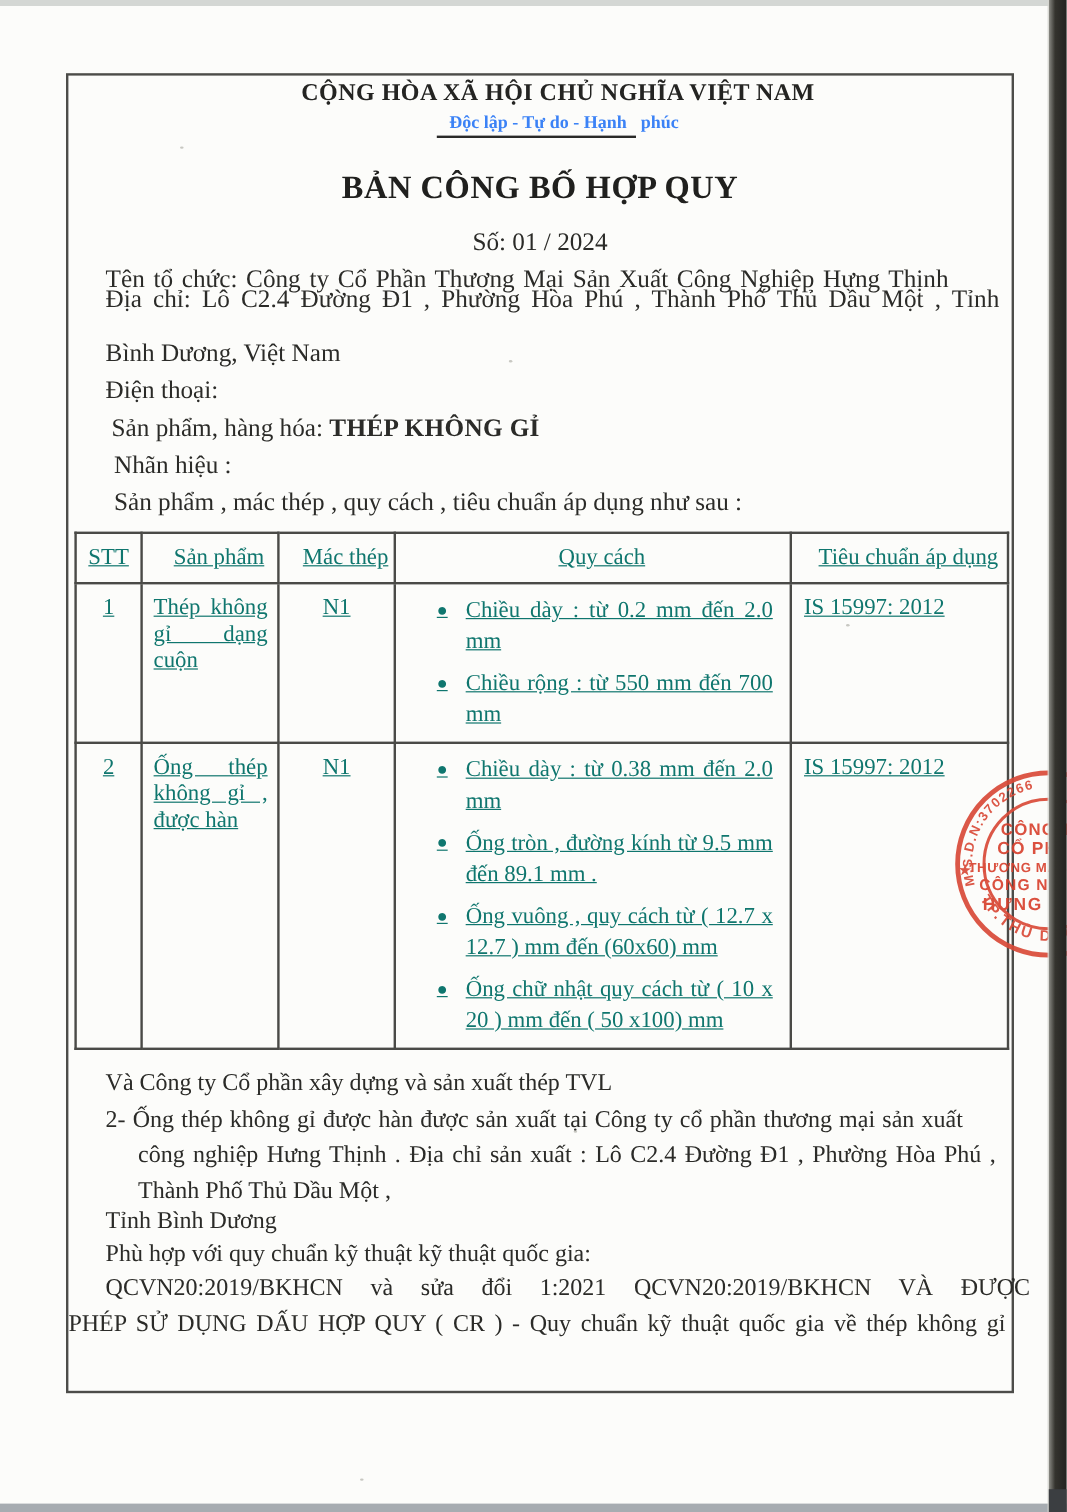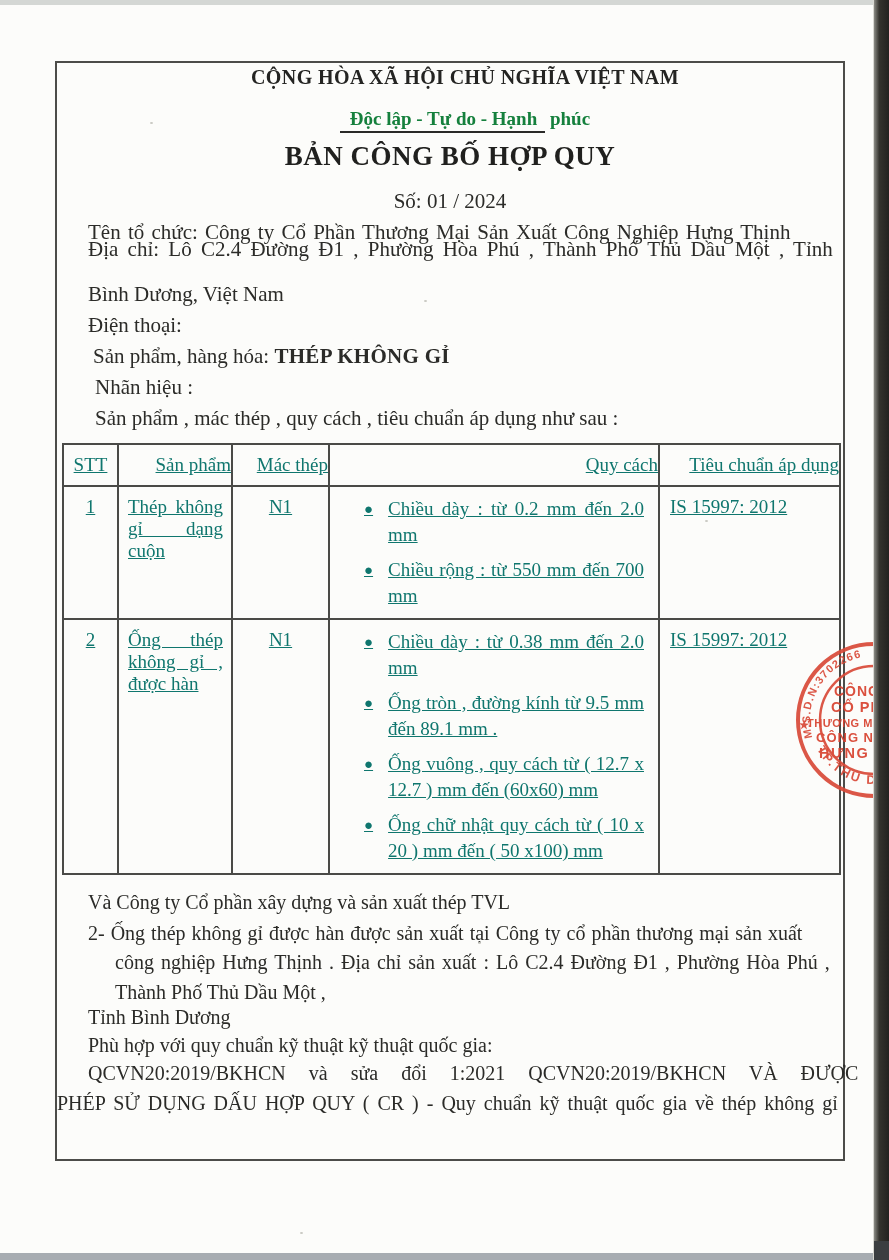--- a/index.html
+++ b/index.html
@@ -14,41 +14,41 @@
     position:absolute; top:0; left:873px; width:16px; height:1260px; z-index:50;
     background:linear-gradient(to right,#8b8b85 0%, #34332e 35%, #232220 100%);
     border-left:1px solid #d8d8d2;
   }
   .scan-bottom-edge { position:absolute; left:0; top:1253px; width:889px; height:7px; background:#a7acb1; z-index:45; }
   .scan-corner { position:absolute; left:874px; top:1241px; width:15px; height:19px; background:#3b3e41; z-index:55; }
   .doc-frame { position:absolute; left:55px; top:61px; width:790px; height:1100px; border:2px solid #4c4c49; }
 
   .centered { position:absolute; text-align:center; }
   .national-header { top:66px; left:85px; width:760px; font-size:20px; font-weight:bold; letter-spacing:.4px; color:#242422; }
-  .motto-line { top:108px; left:85px; width:760px; font-size:19px; font-weight:bold; color:#15803d; }
+  .motto-line { top:95px; left:85px; width:760px; font-size:15px; font-weight:bold; color:#3b82f6; }
   .motto-underline { border-bottom:2px solid #2a2a28; padding:0 8px 2px 10px; }
   .doc-title { top:141px; left:55px; width:790px; font-size:27px; font-weight:bold; letter-spacing:.5px; color:#20201e; }
   .doc-number { top:189px; left:55px; width:790px; font-size:21px; }
 
   .tline { position:absolute; font-size:21px; white-space:nowrap; }
   .org-line      { left:88px; top:220px; word-spacing:2px; }
   .addr-line1    { left:88px; top:237px; word-spacing:4px; }
   .addr-line2    { left:88px; top:282px; }
   .phone-line    { left:88px; top:313px; }
   .product-line  { left:93px; top:344px; }
   .brand-line    { left:95px; top:375px; }
   .intro-line    { left:95px; top:406px; }
   .product-line b { letter-spacing:.3px; }
 
   table.products-table {
     position:absolute; left:62px; top:443px; width:777px;
     border-collapse:collapse; table-layout:fixed; font-size:19px; color:#0f766e;text-decoration:underline;
   }
   .products-table th, .products-table td { border:2px solid #4a4a47; font-weight:normal; vertical-align:top; }
-  .products-table thead th { height:42px; vertical-align:middle; text-align:right; padding-left:15px; }
+  .products-table thead th { height:42px; vertical-align:middle; text-align:center; padding-left:15px; }
   .products-table thead th.c { text-align:center; padding-left:0; }
   .products-table td { padding-top:9px; }
   td.cell-stt   { text-align:center; }
   td.cell-grade { text-align:center; }
   td.cell-prod  { padding:9px 8px 0 9px; }
   td.cell-prod div { text-align:justify; }
   td.cell-specs { padding:4px 14px 0 20px; }
   td.cell-std   { padding:9px 4px 0 10px; }
   .spec { display:flex; gap:15px; margin:5px 0 9px 14px; line-height:26px; }
   .spec .bullet { font-size:15px; line-height:26px; }

